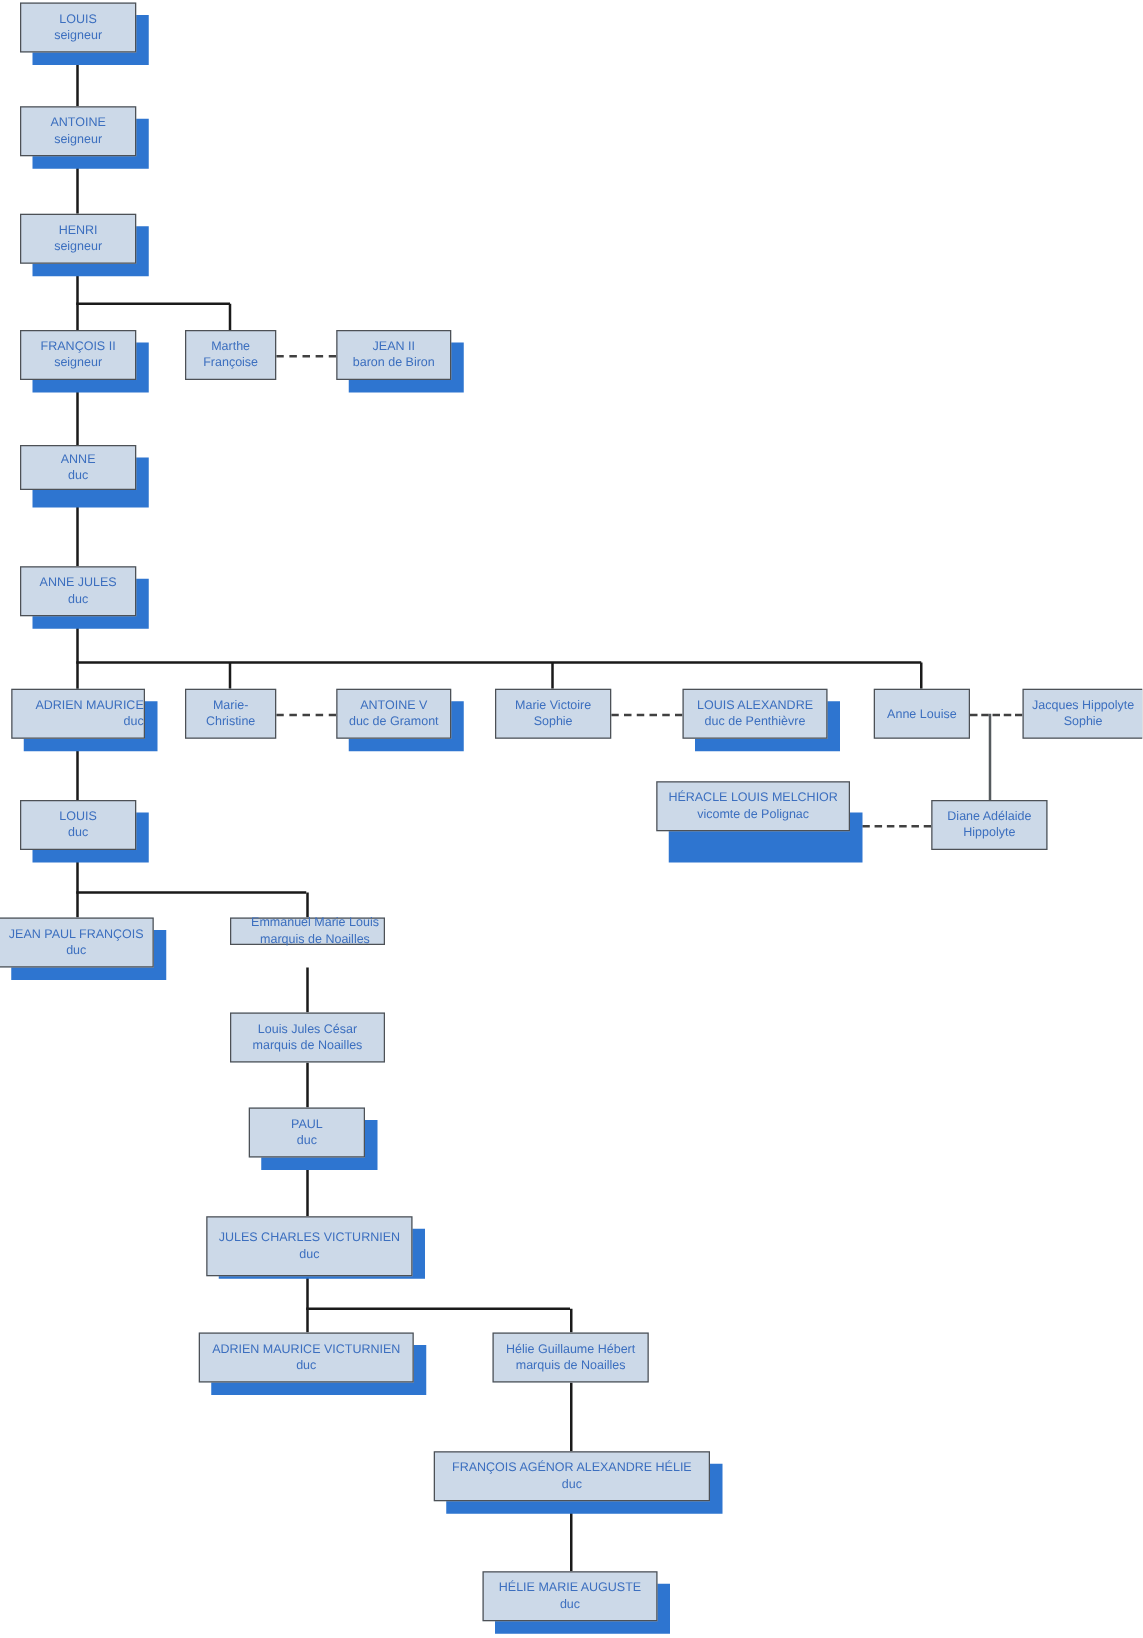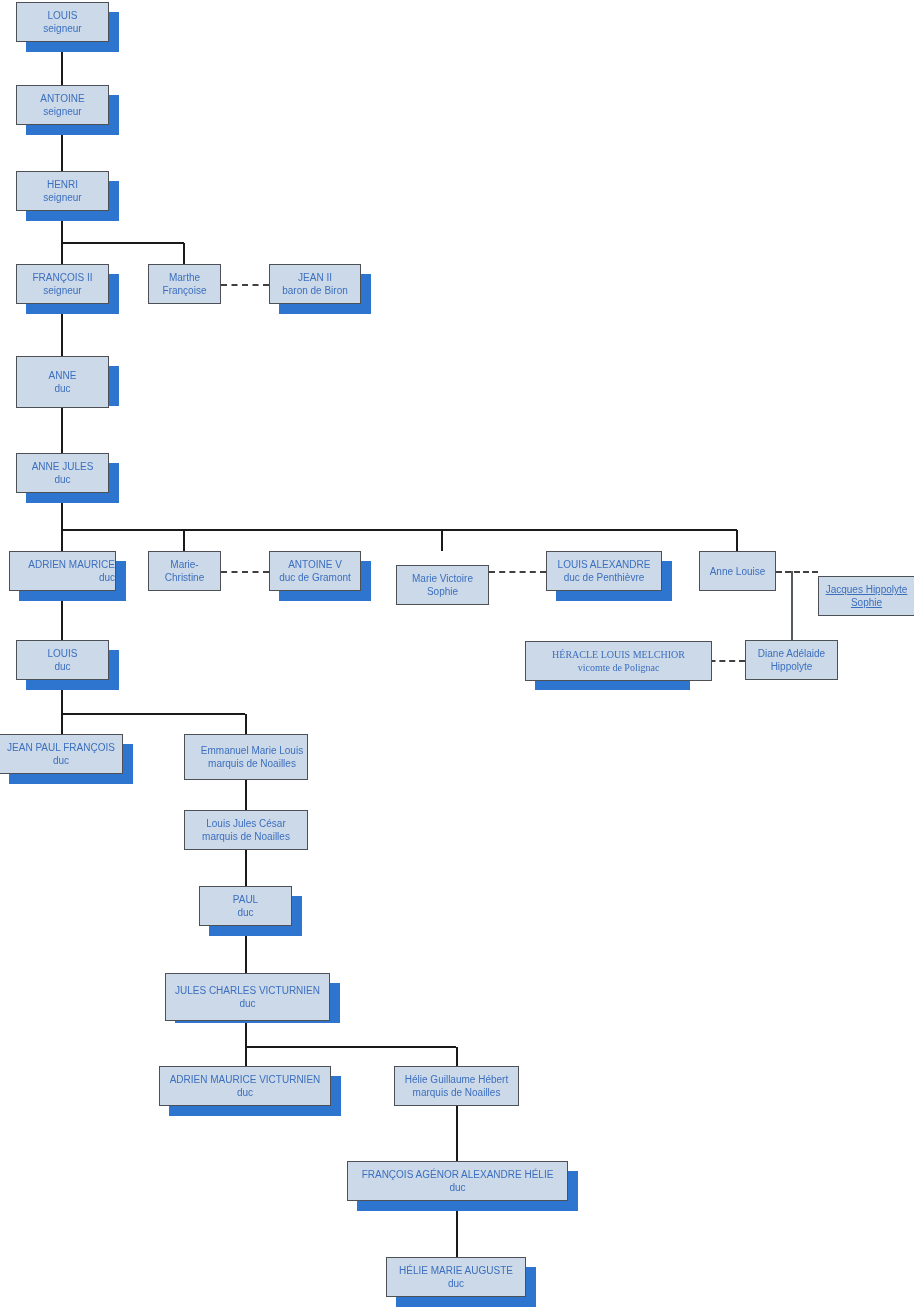--- a/index.html
+++ b/index.html
@@ -125,21 +125,21 @@
       <div class="node" style="left: 148px; top: 264px; width: 73px; height: 40px;">
         <span class="nm">Marthe</span>
         <span class="tt">Françoise</span>
       </div>
       <div class="shadow" style="left: 279px; top: 274px; width: 92px; height: 40px;"></div>
       <div class="node" style="left: 269px; top: 264px; width: 92px; height: 40px;">
         <span class="nm">JEAN II</span>
         <span class="tt">baron de Biron</span>
       </div>
       <div class="shadow" style="left: 26px; top: 366px; width: 93px; height: 40px;"></div>
-      <div class="node" style="left: 16px; top: 356px; width: 93px; height: 52px;">
+      <div class="node" style="left: 16px; top: 356px; width: 93px; height: 36px;">
         <span class="nm">ANNE</span>
         <span class="tt">duc</span>
       </div>
       <div class="shadow" style="left: 26px; top: 463px; width: 93px; height: 40px;"></div>
       <div class="node" style="left: 16px; top: 453px; width: 93px; height: 40px;">
         <span class="nm">ANNE JULES</span>
         <span class="tt">duc</span>
       </div>
       <div class="shadow" style="left: 19px; top: 561px; width: 107px; height: 40px;"></div>
       <div class="node" style="left: 9px; top: 551px; width: 107px; height: 40px; align-items: flex-end;">
@@ -148,56 +148,56 @@
       </div>
       <div class="node" style="left: 148px; top: 551px; width: 73px; height: 40px;">
         <span class="nm">Marie-</span>
         <span class="tt">Christine</span>
       </div>
       <div class="shadow" style="left: 279px; top: 561px; width: 92px; height: 40px;"></div>
       <div class="node" style="left: 269px; top: 551px; width: 92px; height: 40px;">
         <span class="nm">ANTOINE V</span>
         <span class="tt">duc de Gramont</span>
       </div>
-      <div class="node" style="left: 396px; top: 551px; width: 93px; height: 40px; margin-top: 14px;">
+      <div class="node" style="left: 396px; top: 551px; width: 93px; height: 40px;">
         <span class="nm">Marie Victoire</span>
         <span class="tt">Sophie</span>
       </div>
       <div class="shadow" style="left: 556px; top: 561px; width: 116px; height: 40px;"></div>
       <div class="node" style="left: 546px; top: 551px; width: 116px; height: 40px;">
         <span class="nm">LOUIS ALEXANDRE</span>
         <span class="tt">duc de Penthièvre</span>
       </div>
       <div class="node" style="left: 699px; top: 551px; width: 77px; height: 40px;">
         <span class="nm">Anne Louise</span>
       </div>
-      <div class="node" style="left: 818px; top: 576px; width: 97px; height: 40px; text-decoration: underline;">
+      <div class="node" style="left: 818px; top: 551px; width: 97px; height: 40px;">
         <span class="nm">Jacques Hippolyte</span>
         <span class="tt">Sophie</span>
       </div>
       <div class="shadow" style="left: 535px; top: 650px; width: 155px; height: 40px;"></div>
-      <div class="node" style="left: 525px; top: 641px; width: 187px; height: 40px; font-family: Liberation Serif, serif;">
+      <div class="node" style="left: 525px; top: 625px; width: 155px; height: 40px;">
         <span class="nm">HÉRACLE LOUIS MELCHIOR</span>
         <span class="tt">vicomte de Polignac</span>
       </div>
       <div class="node" style="left: 745px; top: 640px; width: 93px; height: 40px;">
         <span class="nm">Diane Adélaide</span>
         <span class="tt">Hippolyte</span>
       </div>
       <div class="shadow" style="left: 26px; top: 650px; width: 93px; height: 40px;"></div>
       <div class="node" style="left: 16px; top: 640px; width: 93px; height: 40px;">
         <span class="nm">LOUIS</span>
         <span class="tt">duc</span>
       </div>
       <div class="shadow" style="left: 9px; top: 744px; width: 124px; height: 40px;"></div>
       <div class="node" style="left: -1px; top: 734px; width: 124px; height: 40px;">
         <span class="nm">JEAN PAUL FRANÇOIS</span>
         <span class="tt">duc</span>
       </div>
-      <div class="node" style="left: 184px; top: 734px; width: 124px; height: 46px; padding-left: 12px;">
+      <div class="node" style="left: 184px; top: 734px; width: 124px; height: 22px; padding-left: 12px;">
         <span class="nm">Emmanuel Marie Louis</span>
         <span class="tt">marquis de Noailles</span>
       </div>
       <div class="node" style="left: 184px; top: 810px; width: 124px; height: 40px;">
         <span class="nm">Louis Jules César</span>
         <span class="tt">marquis de Noailles</span>
       </div>
       <div class="shadow" style="left: 209px; top: 896px; width: 93px; height: 40px;"></div>
       <div class="node" style="left: 199px; top: 886px; width: 93px; height: 40px;">
         <span class="nm">PAUL</span>

